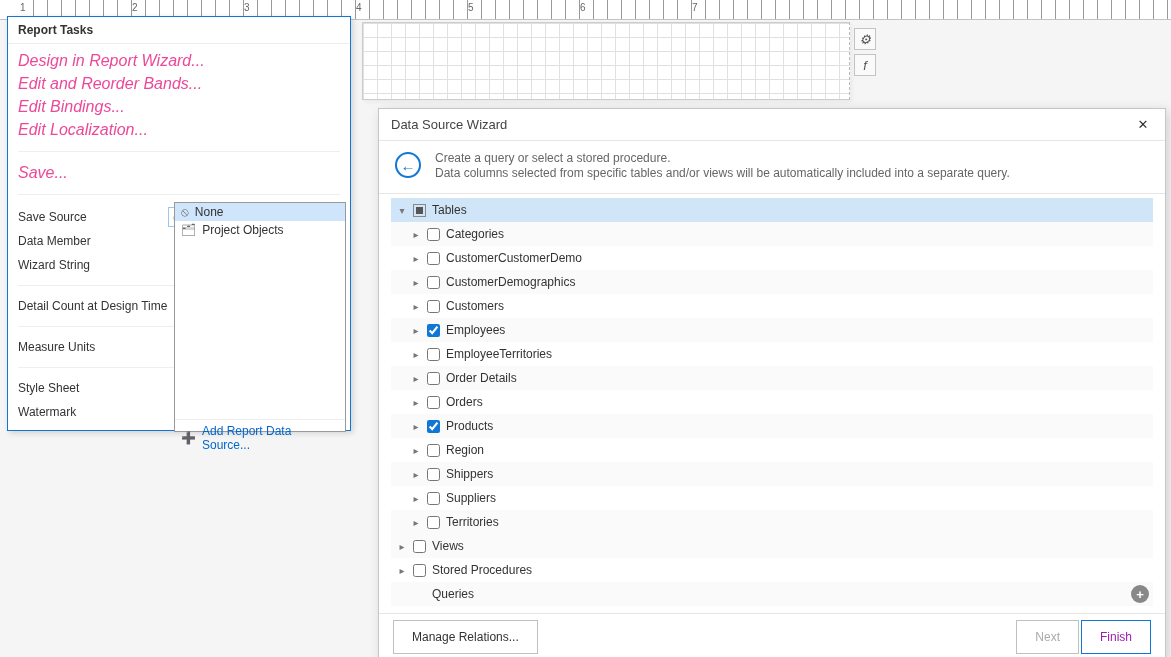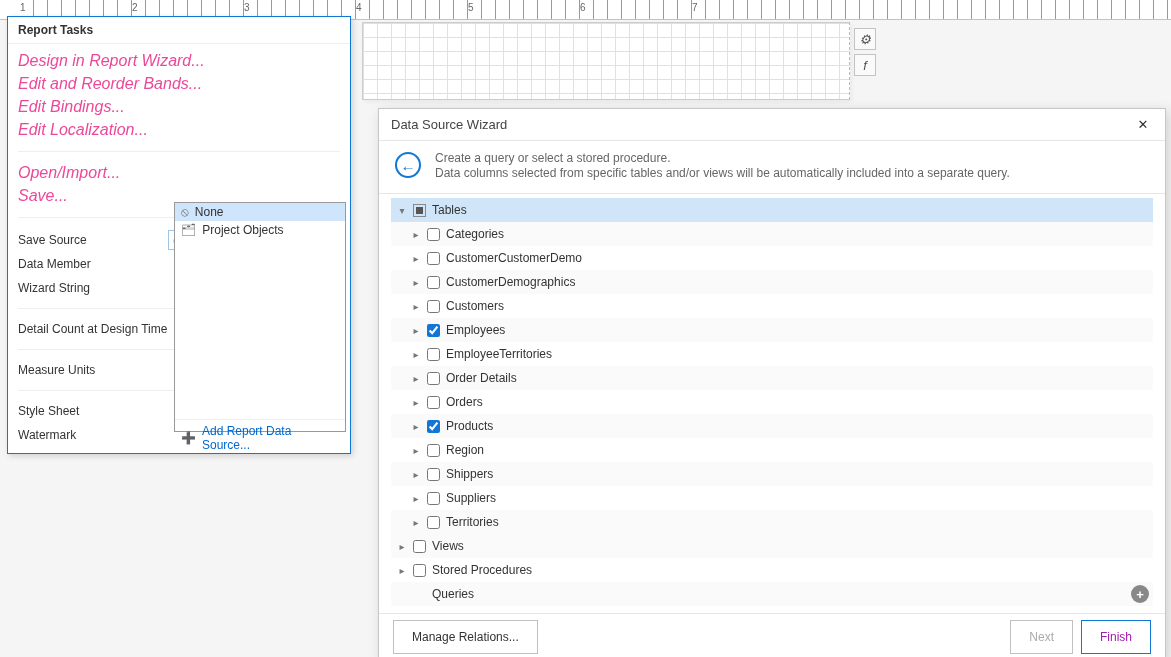--- a/index.html
+++ b/index.html
@@ -292,21 +292,20 @@
   <div class="hdr">Report Tasks</div>
 
   <div class="link-list" id="tasks-links-1">
       <a>Design in Report Wizard...</a>
       <a>Edit and Reorder Bands...</a>
       <a>Edit Bindings...</a>
       <a>Edit Localization...</a>
     </div>
   <div class="sep"></div>
   <div class="link-list" id="tasks-links-2">
-      <a>Open/Import...</a>
       <a>Save...</a>
     </div>
   <div class="sep"></div>
 
   <div class="props">
     <div class="prop-row">
       <span class="lbl">Save Source</span>
       <div class="combo">
         <span>(none)</span>
         <span class="arrow">▼</span>
@@ -460,16 +459,16 @@
           <span style="display: inline-block; width: 13px; margin: 0px 6px 0px 4px;"></span>
           <span class="txt">Queries</span>
           <span class="plus-btn">+</span>
         </div>
       </div>
   </div>
 
   <div class="footer">
     <button class="btn">Manage Relations...</button>
     <div style="flex:1"></div>
-    <button class="btn disabled" style="margin-right:8px">Next</button>
+    <button class="btn disabled" style="margin-right:2px">Next</button>
     <button class="btn primary">Finish</button>
   </div>
 </div>
 
 </body></html>

